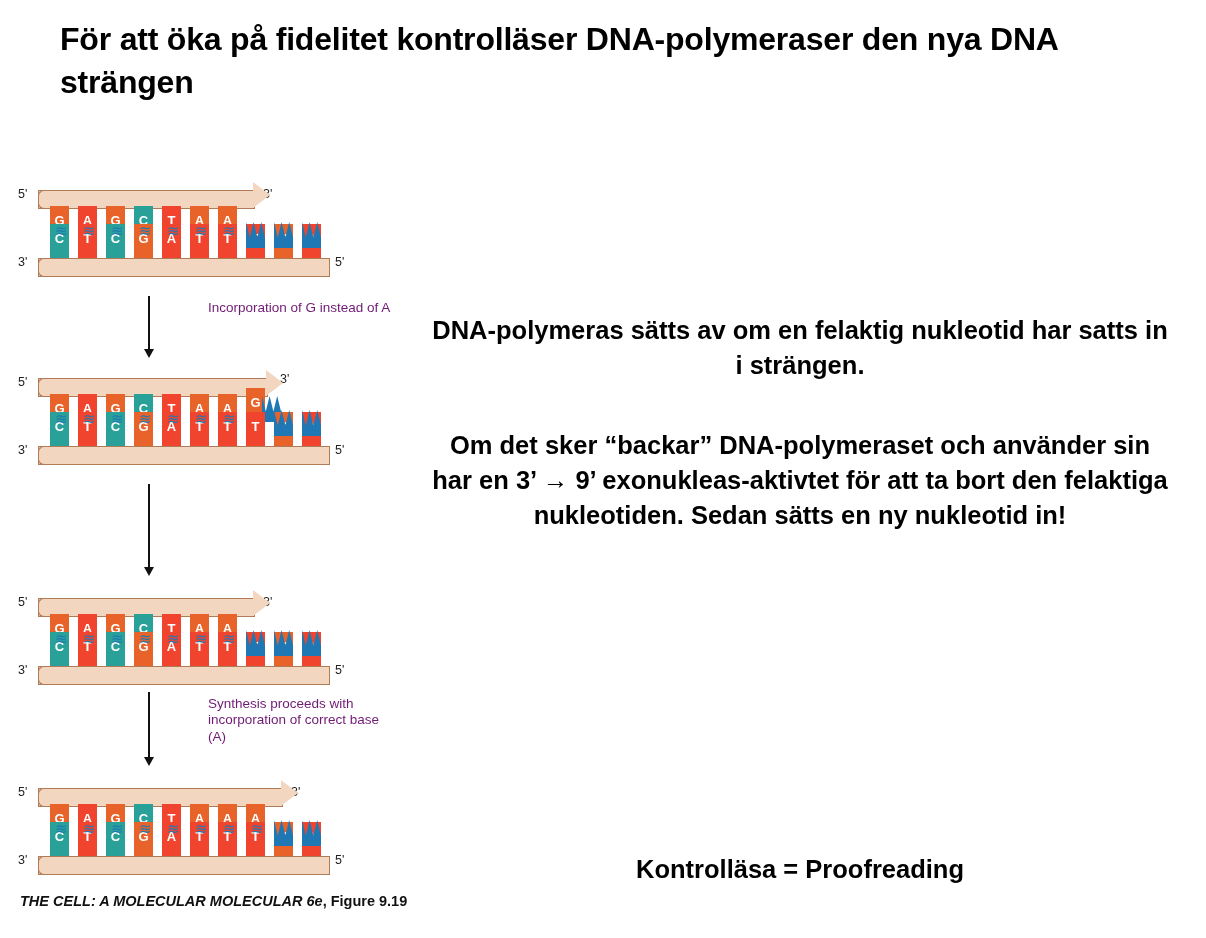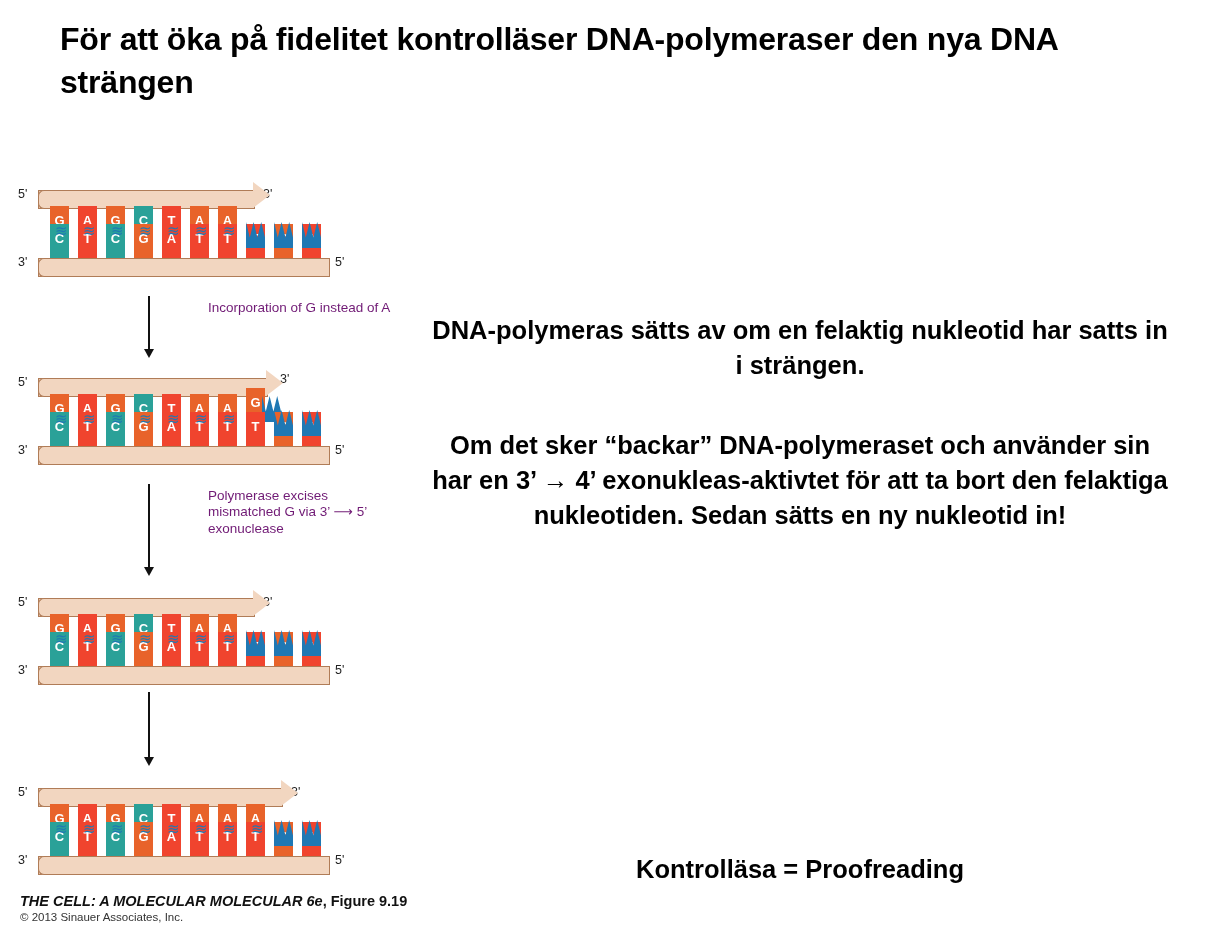--- a/index.html
+++ b/index.html
@@ -196,21 +196,21 @@
     color: #333;
     margin-top: 2px;
   }
 </style>
 </head>
 <body>
 
 <div id="slide-title">För att öka på fidelitet kontrolläser DNA-polymeraser den nya DNA strängen</div>
 
 <div class="body-block" id="body-para-1">DNA-polymeras sätts av om en felaktig nukleotid har satts in i strängen.</div>
-<div class="body-block" id="body-para-2">Om det sker “backar” DNA-polymeraset och använder sin har en 3’ → 4’ exonukleas-aktivtet för att ta bort den felaktiga nukleotiden. Sedan sätts en ny nukleotid in!</div>
+<div class="body-block" id="body-para-2">Om det sker “backar” DNA-polymeraset och använder sin har en 3’ → 9’ exonukleas-aktivtet för att ta bort den felaktiga nukleotiden. Sedan sätts en ny nukleotid in!</div>
 <div id="footnote-text">Kontrolläsa = Proofreading</div>
 
 <div id="figure">
 
   <div class="panel" id="panel-1">
     <span class="tick" style="left:0px; top:11px;">5'</span>
     <span class="tick" style="left:245px; top:11px;">3'</span>
     <span class="tick" style="left:0px; top:79px;">3'</span>
     <span class="tick" style="left:317px; top:79px;">5'</span>
 
@@ -295,21 +295,20 @@
     <div class="bond" style="left:37px;">≋</div>
     <div class="bond" style="left:65px;">≋</div>
     <div class="bond" style="left:93px;">≋</div>
     <div class="bond" style="left:121px;">≋</div>
     <div class="bond" style="left:149px;">≋</div>
     <div class="bond" style="left:177px;">≋</div>
     <div class="bond" style="left:205px;">≋</div>
   </div>
 
   <div class="step-arrow" id="arrow-2"></div>
-  <div class="step" id="step-2">Polymerase excises mismatched G via 3’ ⟶ 5’ exonuclease</div>
 
   <div class="panel" id="panel-3">
     <span class="tick" style="left:0px; top:11px;">5'</span>
     <span class="tick" style="left:245px; top:11px;">3'</span>
     <span class="tick" style="left:0px; top:79px;">3'</span>
     <span class="tick" style="left:317px; top:79px;">5'</span>
 
     <div class="ribbon ribbon-top" style="width:215px;"></div>
     <div class="arrowhead" style="left:235px;"></div>
     <div class="ribbon-cap-left" style="left:20px; top:14px;"></div>
@@ -342,20 +341,21 @@
     <div class="bond" style="left:37px;">≋</div>
     <div class="bond" style="left:65px;">≋</div>
     <div class="bond" style="left:93px;">≋</div>
     <div class="bond" style="left:121px;">≋</div>
     <div class="bond" style="left:149px;">≋</div>
     <div class="bond" style="left:177px;">≋</div>
     <div class="bond" style="left:205px;">≋</div>
   </div>
 
   <div class="step-arrow" id="arrow-3"></div>
+  <div class="step" id="step-3">Synthesis proceeds with incorporation of correct base (A)</div>
 
   <div class="panel" id="panel-4">
     <span class="tick" style="left:0px; top:11px;">5'</span>
     <span class="tick" style="left:273px; top:11px;">3'</span>
     <span class="tick" style="left:0px; top:79px;">3'</span>
     <span class="tick" style="left:317px; top:79px;">5'</span>
 
     <div class="ribbon ribbon-top" style="width:243px;"></div>
     <div class="arrowhead" style="left:263px;"></div>
     <div class="ribbon-cap-left" style="left:20px; top:14px;"></div>
@@ -393,14 +393,13 @@
     <div class="bond" style="left:177px;">≋</div>
     <div class="bond" style="left:205px;">≋</div>
     <div class="bond" style="left:233px;">≋</div>
   </div>
 </div>
 
 <div id="credit">
   <div id="credit-line-1">
     <span>THE CELL: A MOLECULAR MOLECULAR 6e</span><span class="reg">, Figure 9.19</span>
   </div>
-  <div id="credit-line-2">© 2013 Sinauer Associates, Inc.</div>
 </div>
 
 </body></html>

